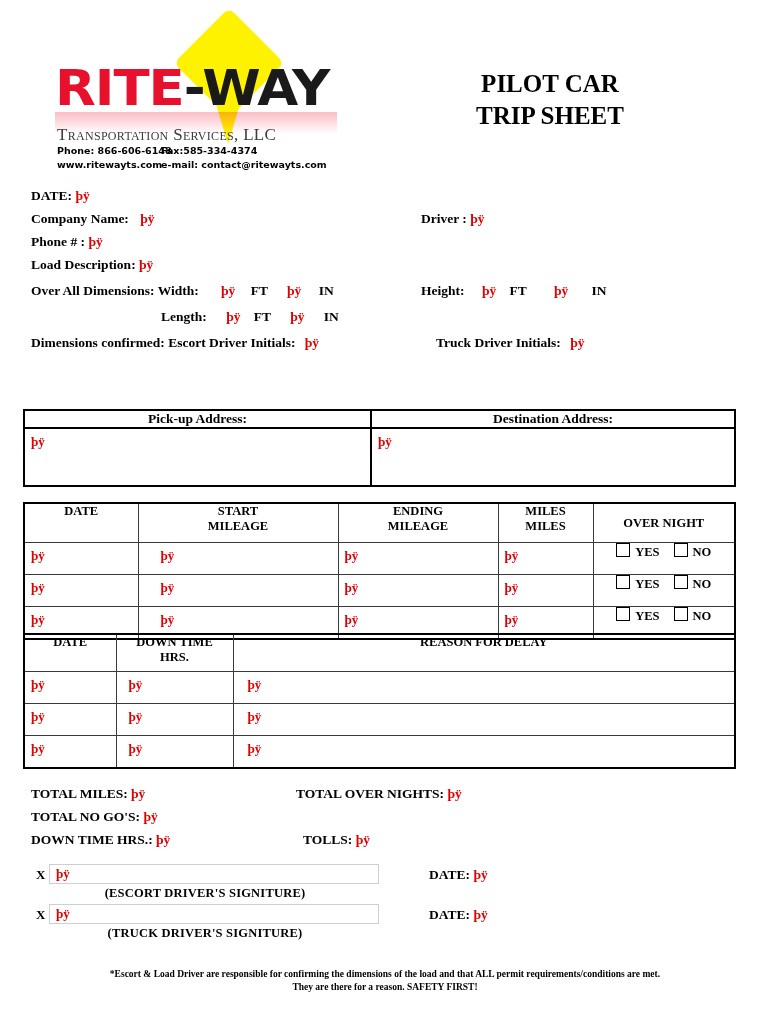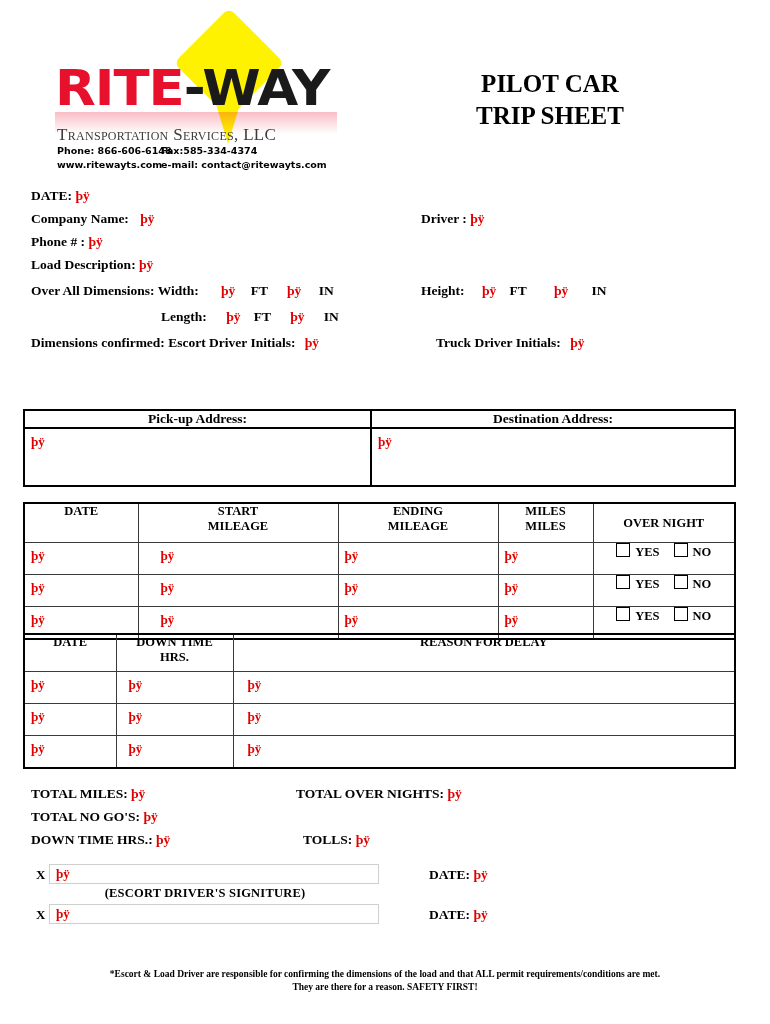--- a/index.html
+++ b/index.html
@@ -529,18 +529,19 @@
   <div class="sig-row">
     <span class="sig-x">X</span>
     <span class="sig-box">
       <span class="val">þÿ</span>
     </span>
     <span class="sig-date">
       <span class="lbl">DATE:</span>
       <span class="val">þÿ</span>
     </span>
   </div>
+  <div class="sig-caption">(TRUCK DRIVER'S SIGNITURE)</div>
 </div>
 
 <div class="footer">
   <div>*Escort &amp; Load Driver are responsible for confirming the dimensions of the load and that ALL permit requirements/conditions are met.</div>
   <div>They are there for a reason.  SAFETY FIRST!</div>
 </div>
 
 </body></html>

